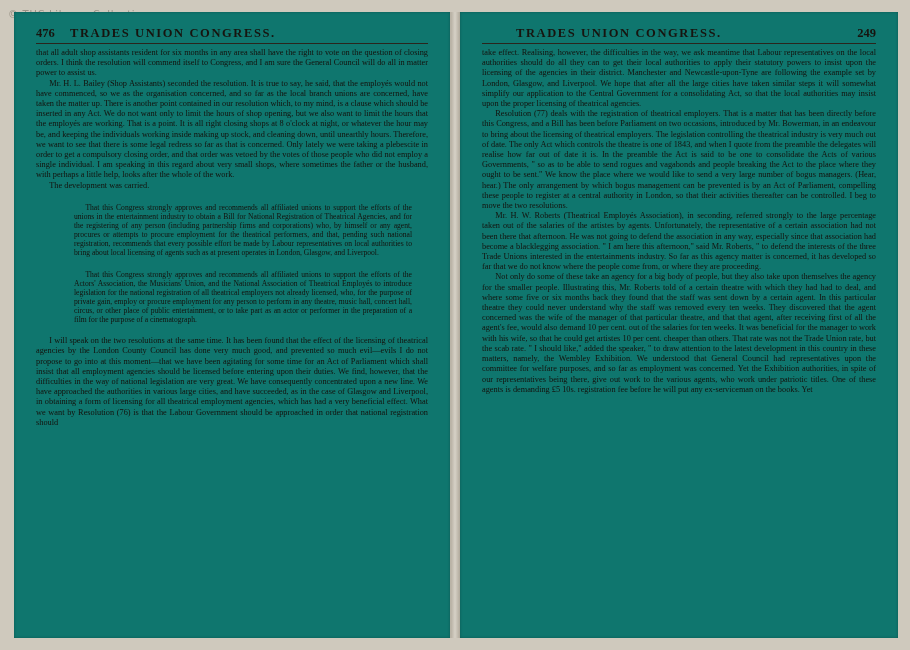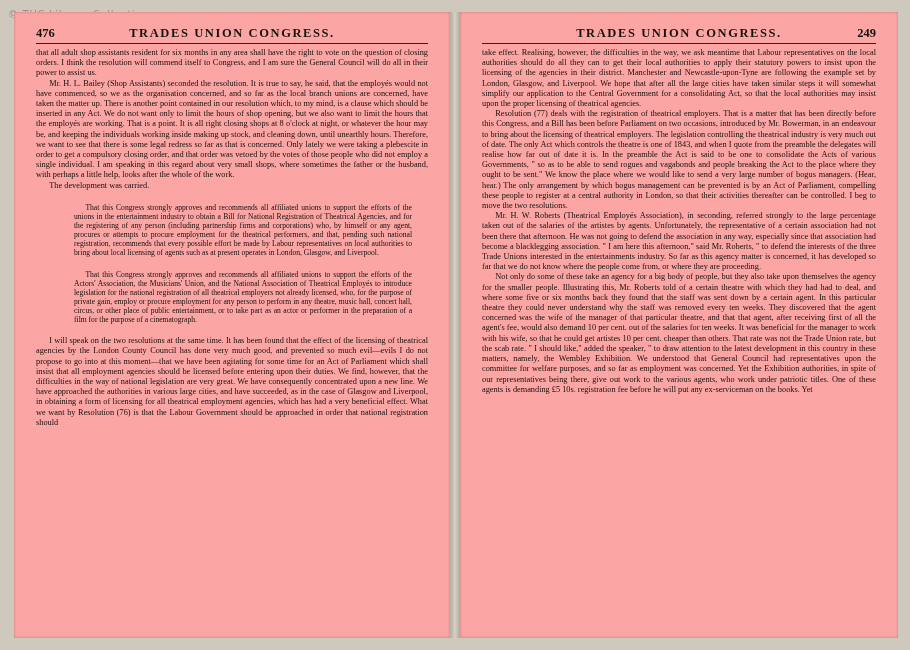--- a/index.html
+++ b/index.html
@@ -27,21 +27,21 @@
     font-family: "DejaVu Sans", sans-serif;
     font-size: 10px;
     letter-spacing: 0.7px;
     color: #8f897d;
     opacity: 0.85;
     white-space: nowrap;
   }
   .page {
     position: absolute;
     top: 12px;
-    background: #fca5a5;
+    background: #0f766e;
     box-shadow: 0 0 3px rgba(0,0,0,0.25) inset;
   }
   .page-left {
     left: 14px;
     width: 436px;
     height: 626px;
     border-right: 1px solid #b9b3a6;
   }
   .page-right {
     left: 460px;
@@ -74,21 +74,20 @@
     font-size: 12.5px;
     font-weight: bold;
     width: 34px;
     flex: 0 0 auto;
   }
   .folio.right {
     text-align: right;
   }
   .running-title {
     flex: 1 1 auto;
-    text-align: center;
     font-size: 12.5px;
     font-weight: bold;
     letter-spacing: 1.6px;
   }
   .rule {
     height: 1px;
     background: #2a251d;
     margin: 1px 0 4px 0;
   }
   .col {
@@ -140,21 +139,21 @@
   <div class="page page-left">
     <div class="inner">
       <div class="header">
         <div class="folio">476</div>
         <div class="running-title">TRADES UNION CONGRESS.</div>
         <div class="folio right"></div>
       </div>
       <div class="rule"></div>
 
       <div class="col">
-        <p class="noindent">that all adult shop assistants resident for six months in any area shall have the right to vote on the question of closing orders. I think the resolution will commend itself to Congress, and I am sure the General Council will do all in their power to assist us.</p>
+        <p class="noindent">that all adult shop assistants resident for six months in any area shall have the right to vote on the question of closing orders. I think the resolution will commend itself to Congress, and I am sure the General Council will do all in matter power to assist us.</p>
         <p>Mr. H. L. Bailey (Shop Assistants) seconded the resolution. It is true to say, he said, that the employés would not have commenced, so we as the organisation concerned, and so far as the local branch unions are concerned, have taken the matter up. There is another point contained in our resolution which, to my mind, is a clause which should be inserted in any Act. We do not want only to limit the hours of shop opening, but we also want to limit the hours that the employés are working. That is a point. It is all right closing shops at 8 o'clock at night, or whatever the hour may be, and keeping the individuals working inside making up stock, and cleaning down, until unearthly hours. Therefore, we want to see that there is some legal redress so far as that is concerned. Only lately we were taking a plebescite in order to get a compulsory closing order, and that order was vetoed by the votes of those people who did not employ a single individual. I am speaking in this regard about very small shops, where sometimes the father or the husband, with perhaps a little help, looks after the whole of the work.</p>
         <p>The development was carried.</p>
 
 
 
         <div class="quote">
           <p>That this Congress strongly approves and recommends all affiliated unions to support the efforts of the unions in the entertainment industry to obtain a Bill for National Registration of Theatrical Agencies, and for the registering of any person (including partnership firms and corporations) who, by himself or any agent, procures or attempts to procure employment for the theatrical performers, and that, pending such national registration, recommends that every possible effort be made by Labour representatives on local authorities to bring about local licensing of agents such as at present operates in London, Glasgow, and Liverpool.</p>
         </div>
         <div class="quote">
           <p>That this Congress strongly approves and recommends all affiliated unions to support the efforts of the Actors' Association, the Musicians' Union, and the National Association of Theatrical Employés to introduce legislation for the national registration of all theatrical employers not already licensed, who, for the purpose of private gain, employ or procure employment for any person to perform in any theatre, music hall, concert hall, circus, or other place of public entertainment, or to take part as an actor or performer in the preparation of a film for the purpose of a cinematograph.</p>

